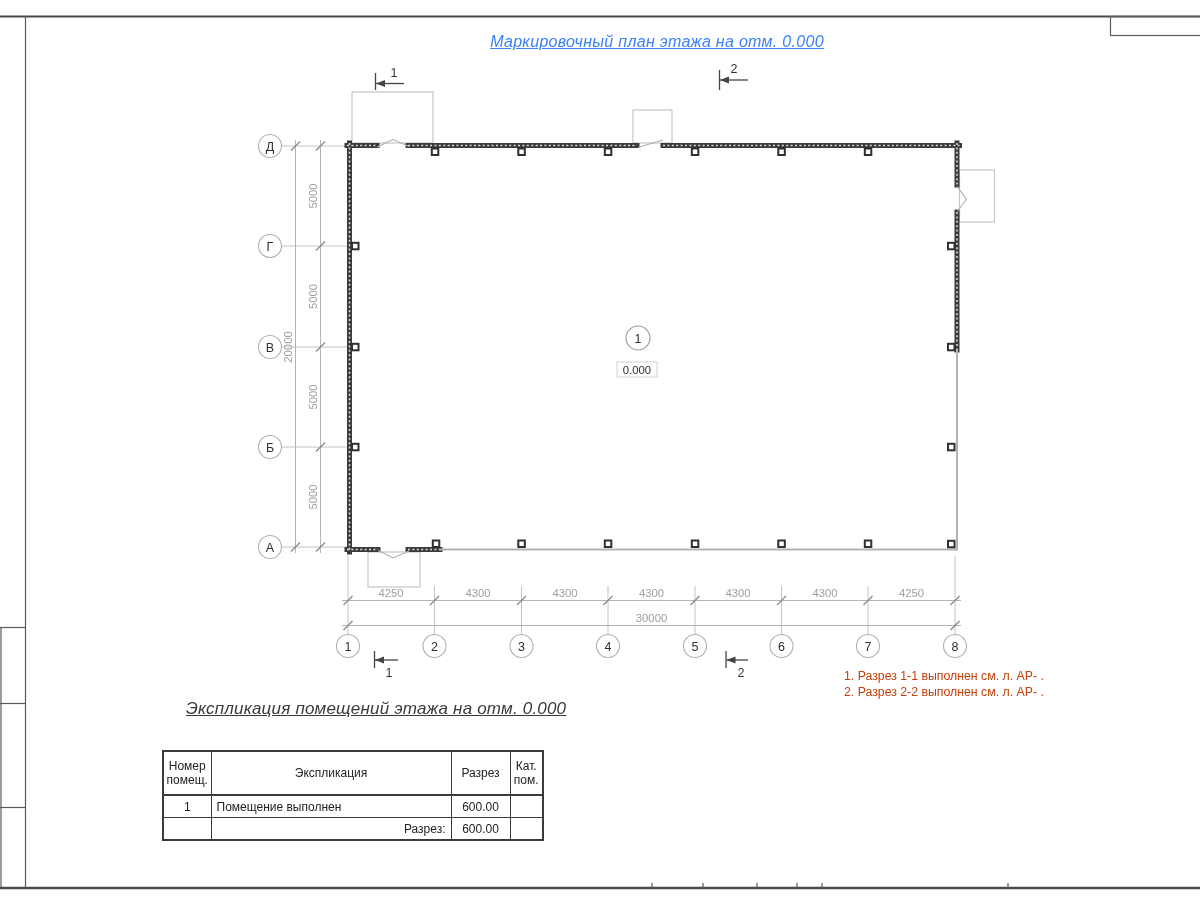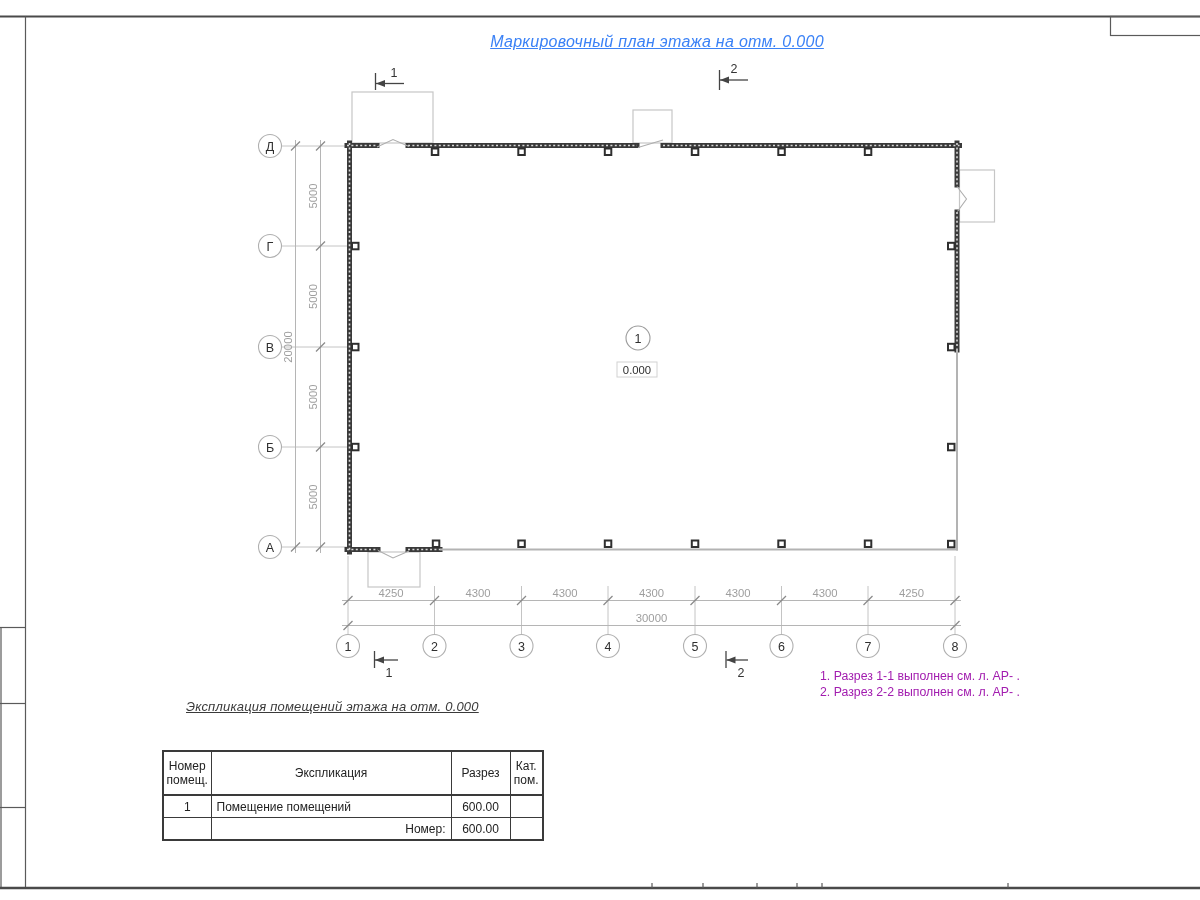--- a/index.html
+++ b/index.html
@@ -2,23 +2,23 @@
 <html><head>
 <meta charset="utf-8">
 <style>
   html,body{margin:0;padding:0;background:#fff;}
   .sheet{position:relative;width:1200px;height:900px;background:#fff;overflow:hidden;
          font-family:"Liberation Sans",sans-serif;}
   .sheet svg{position:absolute;left:0;top:0;}
   .overlay{position:absolute;}
   .plan-title{top:33px;left:637px;transform:translateX(-50%);font-size:16px;font-style:italic;
               color:#3b82f6;white-space:nowrap;text-decoration:underline;letter-spacing:.3px;margin-left:20px;}
-  .spec-title{top:699px;left:186px;font-size:13px;font-style:italic;color:#3a3a3a;
+  .spec-title{top:699px;left:186px;font-size:17px;font-style:italic;color:#3a3a3a;
               white-space:nowrap;text-decoration:underline;letter-spacing:.2px;}
-  .notes{top:669px;left:820px;font-size:12.3px;color:#a21caf;line-height:15.5px;white-space:nowrap;}
+  .notes{top:669px;left:844px;font-size:12.3px;color:#c2410c;line-height:15.5px;white-space:nowrap;}
   .spec-table{top:750px;left:162px;}
   table{border-collapse:collapse;background:#fff;table-layout:fixed;width:380px;
         font-size:12px;color:#222;}
   table,td,th{border:1.5px solid #3a3a3a;}
   table{border-width:2.5px;}
   th{font-weight:400;text-align:center;vertical-align:middle;height:42px;padding:0 2px;
      border-bottom-width:2px;line-height:14px;}
   td{height:21px;padding:0 5px;vertical-align:middle;}
   .c{text-align:center;padding:0;}
   .r{text-align:right;}
@@ -271,27 +271,27 @@
         </colgroup>
     <tbody>
           <tr>
       <th>Номер помещ.</th>
       <th>Экспликация</th>
       <th>Разрез</th>
       <th>Кат. пом.</th>
     </tr>
     <tr>
       <td class="c">1</td>
-      <td>Помещение помещений</td>
+      <td>Помещение выполнен</td>
       <td class="c">600.00</td>
       <td class="c"></td>
     </tr>
     <tr>
       <td class="c"></td>
-      <td class="r">Номер:</td>
+      <td class="r">Разрез:</td>
       <td class="c">600.00</td>
       <td class="c"></td>
     </tr>
   </tbody>
       </table>
 </div>
 
 </div>
 
 </body></html>

